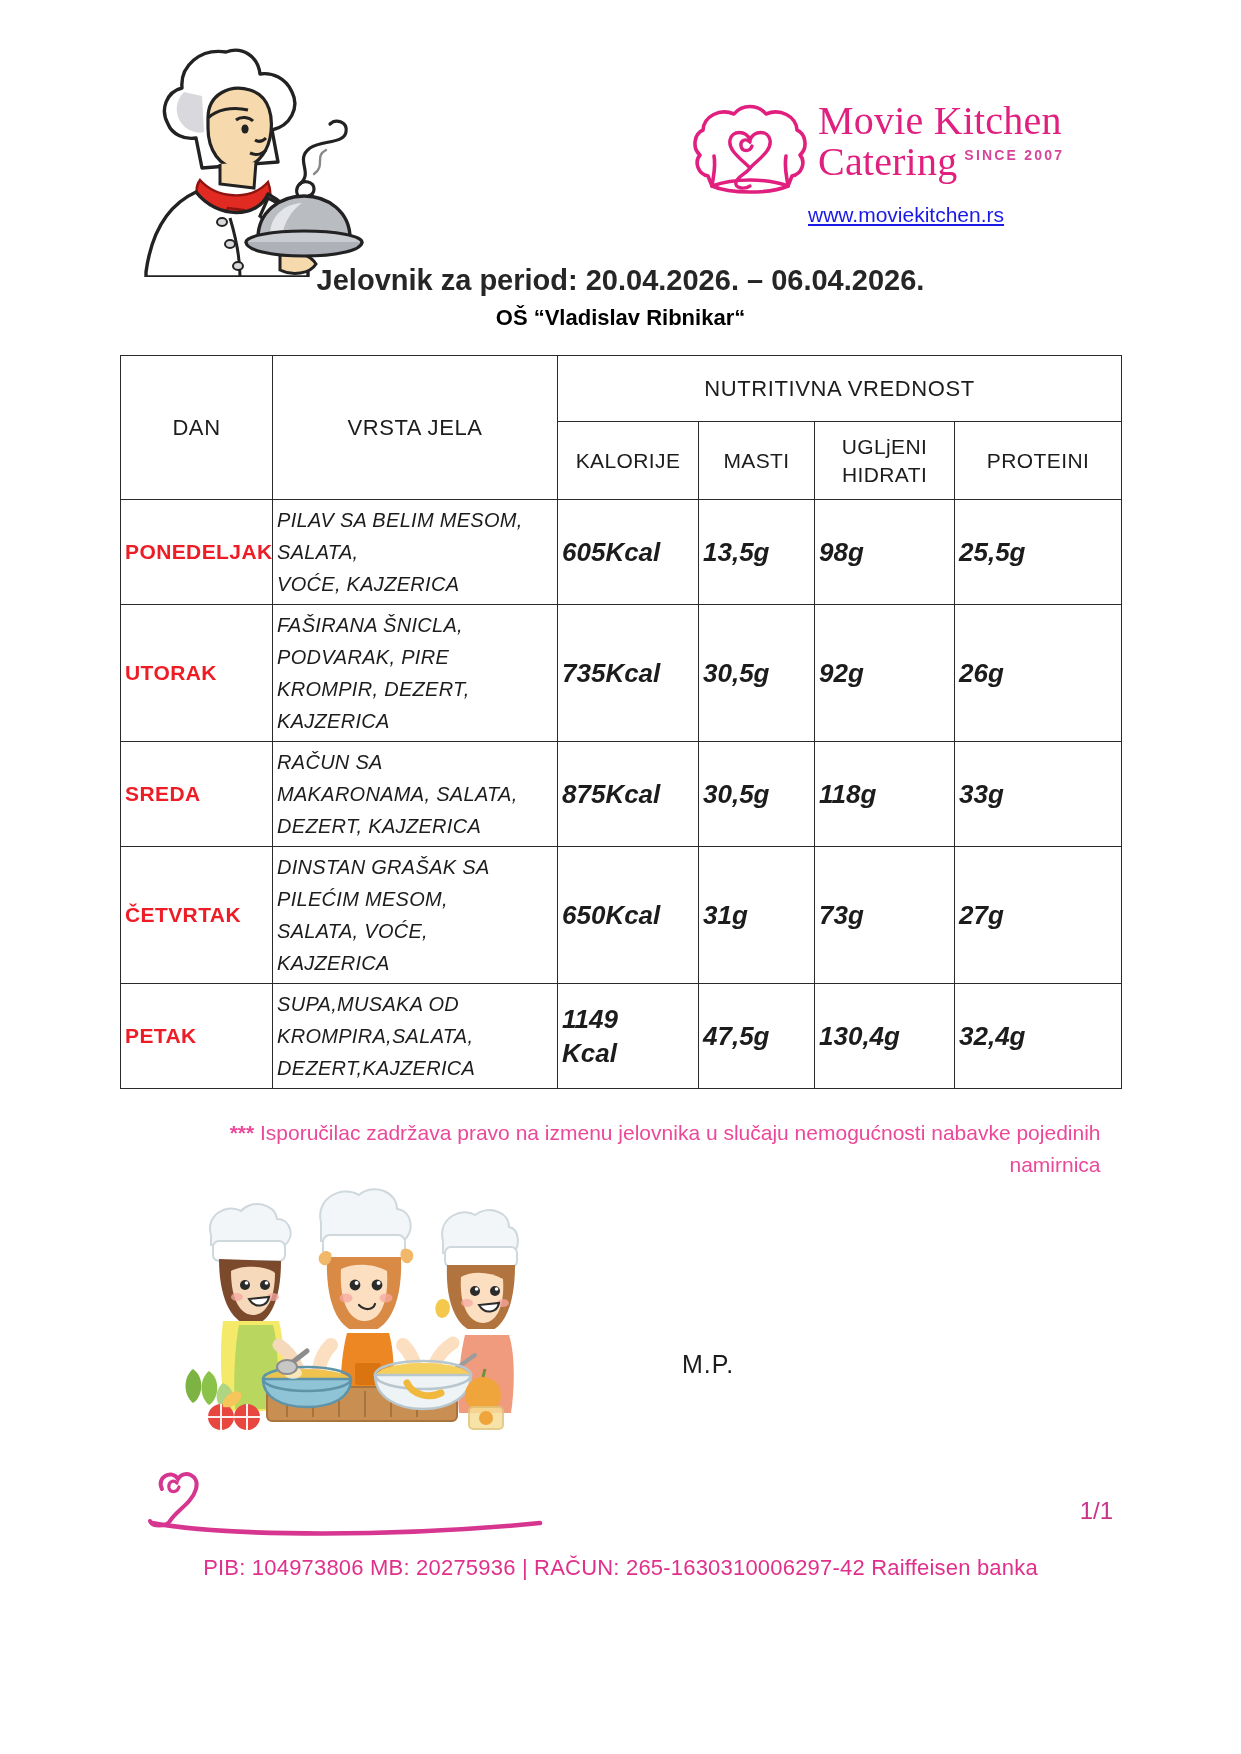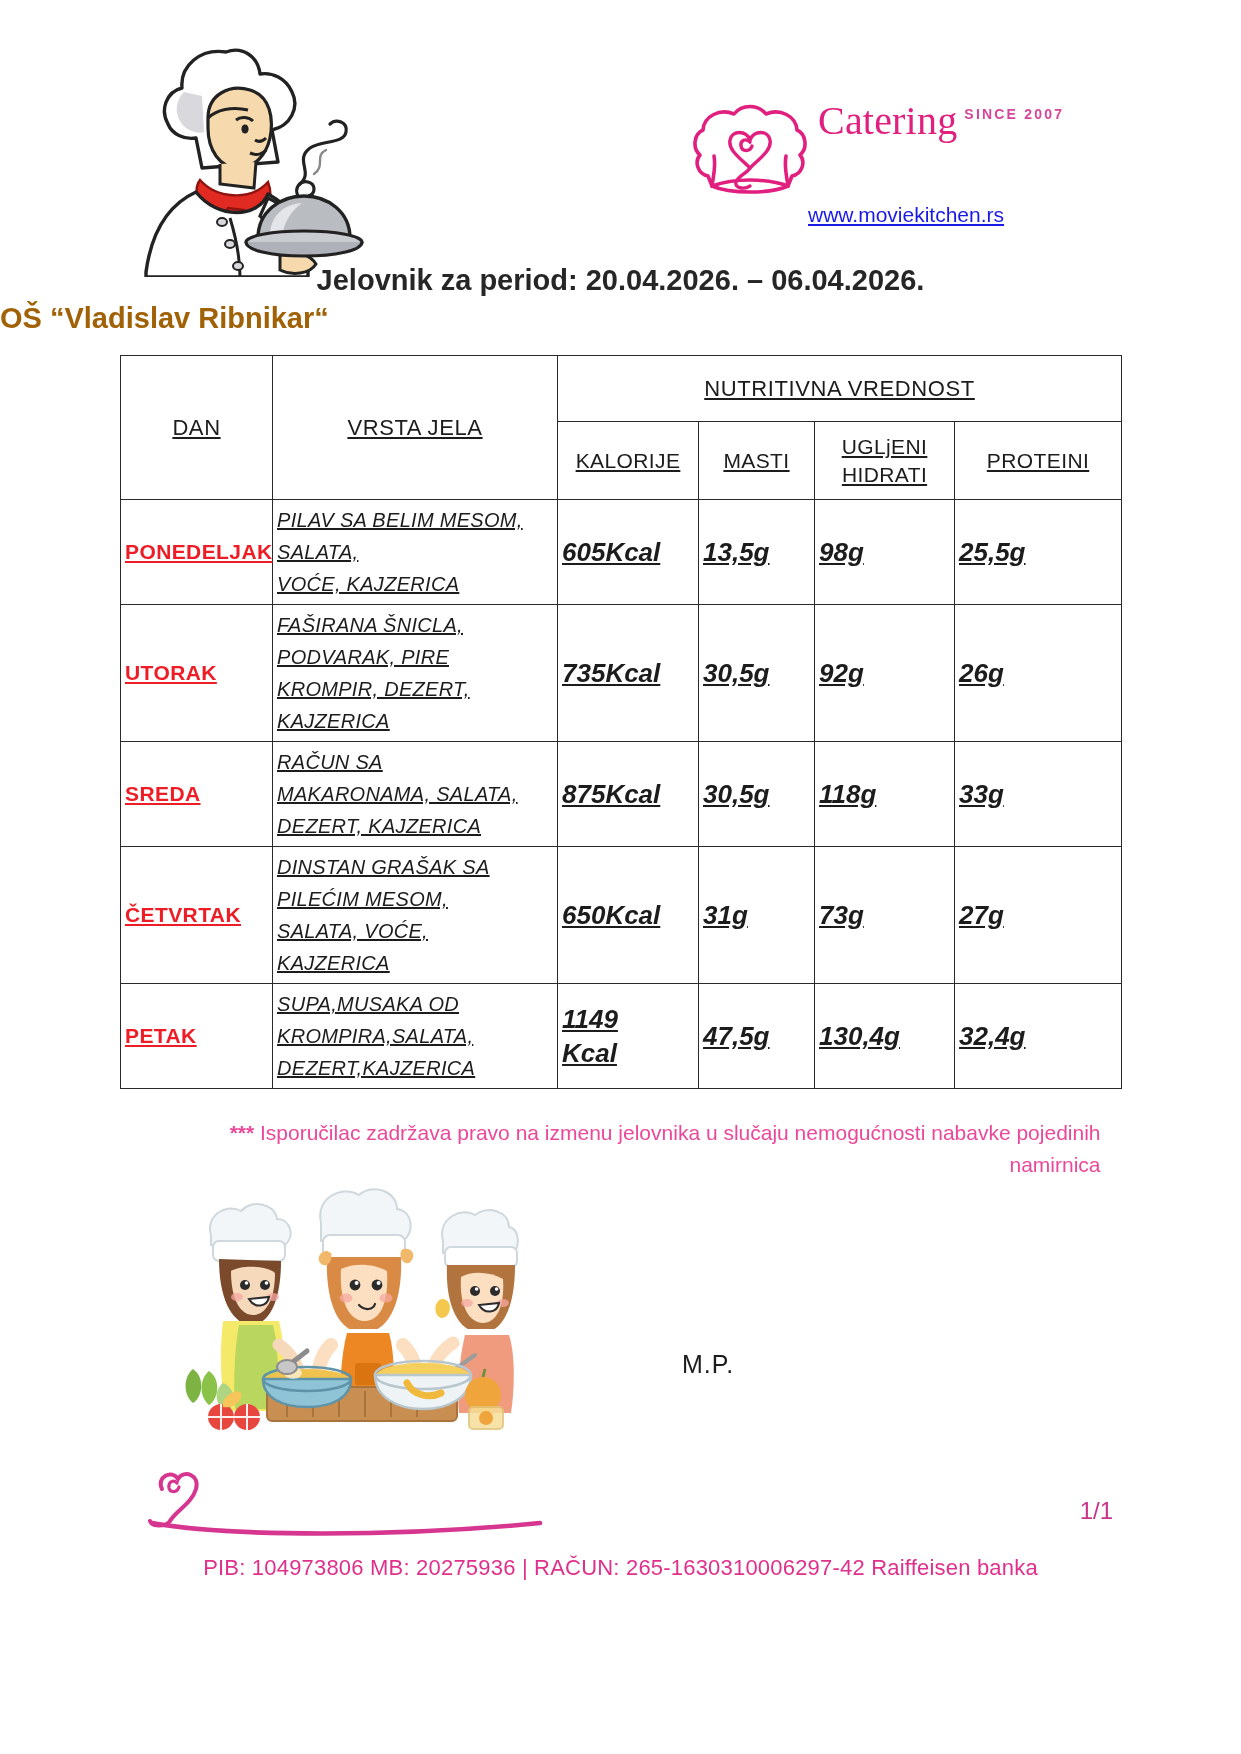--- a/index.html
+++ b/index.html
@@ -85,44 +85,43 @@
   .doc-title {
     text-align: center;
     font-family: "Liberation Sans", sans-serif;
     font-size: 29px;
     font-weight: bold;
     color: #262626;
     line-height: 38px;
     margin-top: 6px;
   }
   .doc-subtitle {
-    text-align: left;
-    font-family: "Liberation Sans", sans-serif;
-    font-size: 29px;
+    text-align: center;
+    font-family: "Liberation Sans", sans-serif;
+    font-size: 22px;
     font-weight: bold;
-    color: #a16207;
+    color: #000000;
     line-height: 38px;
   }
 
   
   .menu-table-wrap {
     margin: 18px auto 0 auto;
     width: 1001px;
   }
   table.menu-table {
     border-collapse: collapse;
     width: 100%;
     table-layout: fixed;
   }
   table.menu-table th,
   table.menu-table td {
     border: 1.6px solid #2a2a2a;
     vertical-align: middle;
     padding: 4px 4px;
-    text-decoration: underline;
   }
   .col-dan   { width: 152px; }
   .col-vrsta { width: 285px; }
   .col-kal   { width: 141px; }
   .col-mas   { width: 116px; }
   .col-ugl   { width: 140px; }
   .col-pro   { width: 167px; }
 
   .th-text {
     font-family: "Liberation Sans", sans-serif;
@@ -298,20 +297,21 @@
 
         <g fill="none" stroke="#e01f7f" stroke-width="3.4" stroke-linecap="round">
           <path d="M60 42 C56 32 42 32 40 42 C38 52 50 60 60 70
                    C70 60 82 52 80 42 C78 32 64 32 60 42 Z"></path>
           <path d="M60 44 C56 40 50 42 51 48 C52 54 60 54 62 48"></path>
           <path d="M60 70 C56 76 48 78 46 84 C44 90 54 92 60 88"></path>
         </g>
       </svg>
     </div>
     <div class="brand-words">
+      <div class="brand-line-1">Movie Kitchen</div>
       <div class="brand-line-2">
         <span>Catering</span><span class="brand-since">SINCE 2007</span>
       </div>
     </div>
     <a class="brand-url" href="#">www.moviekitchen.rs</a>
   </div>
 </div>
 
 <div class="doc-title">Jelovnik za period: 20.04.2026. – 06.04.2026.</div>
 <div class="doc-subtitle">OŠ “Vladislav Ribnikar“</div>

